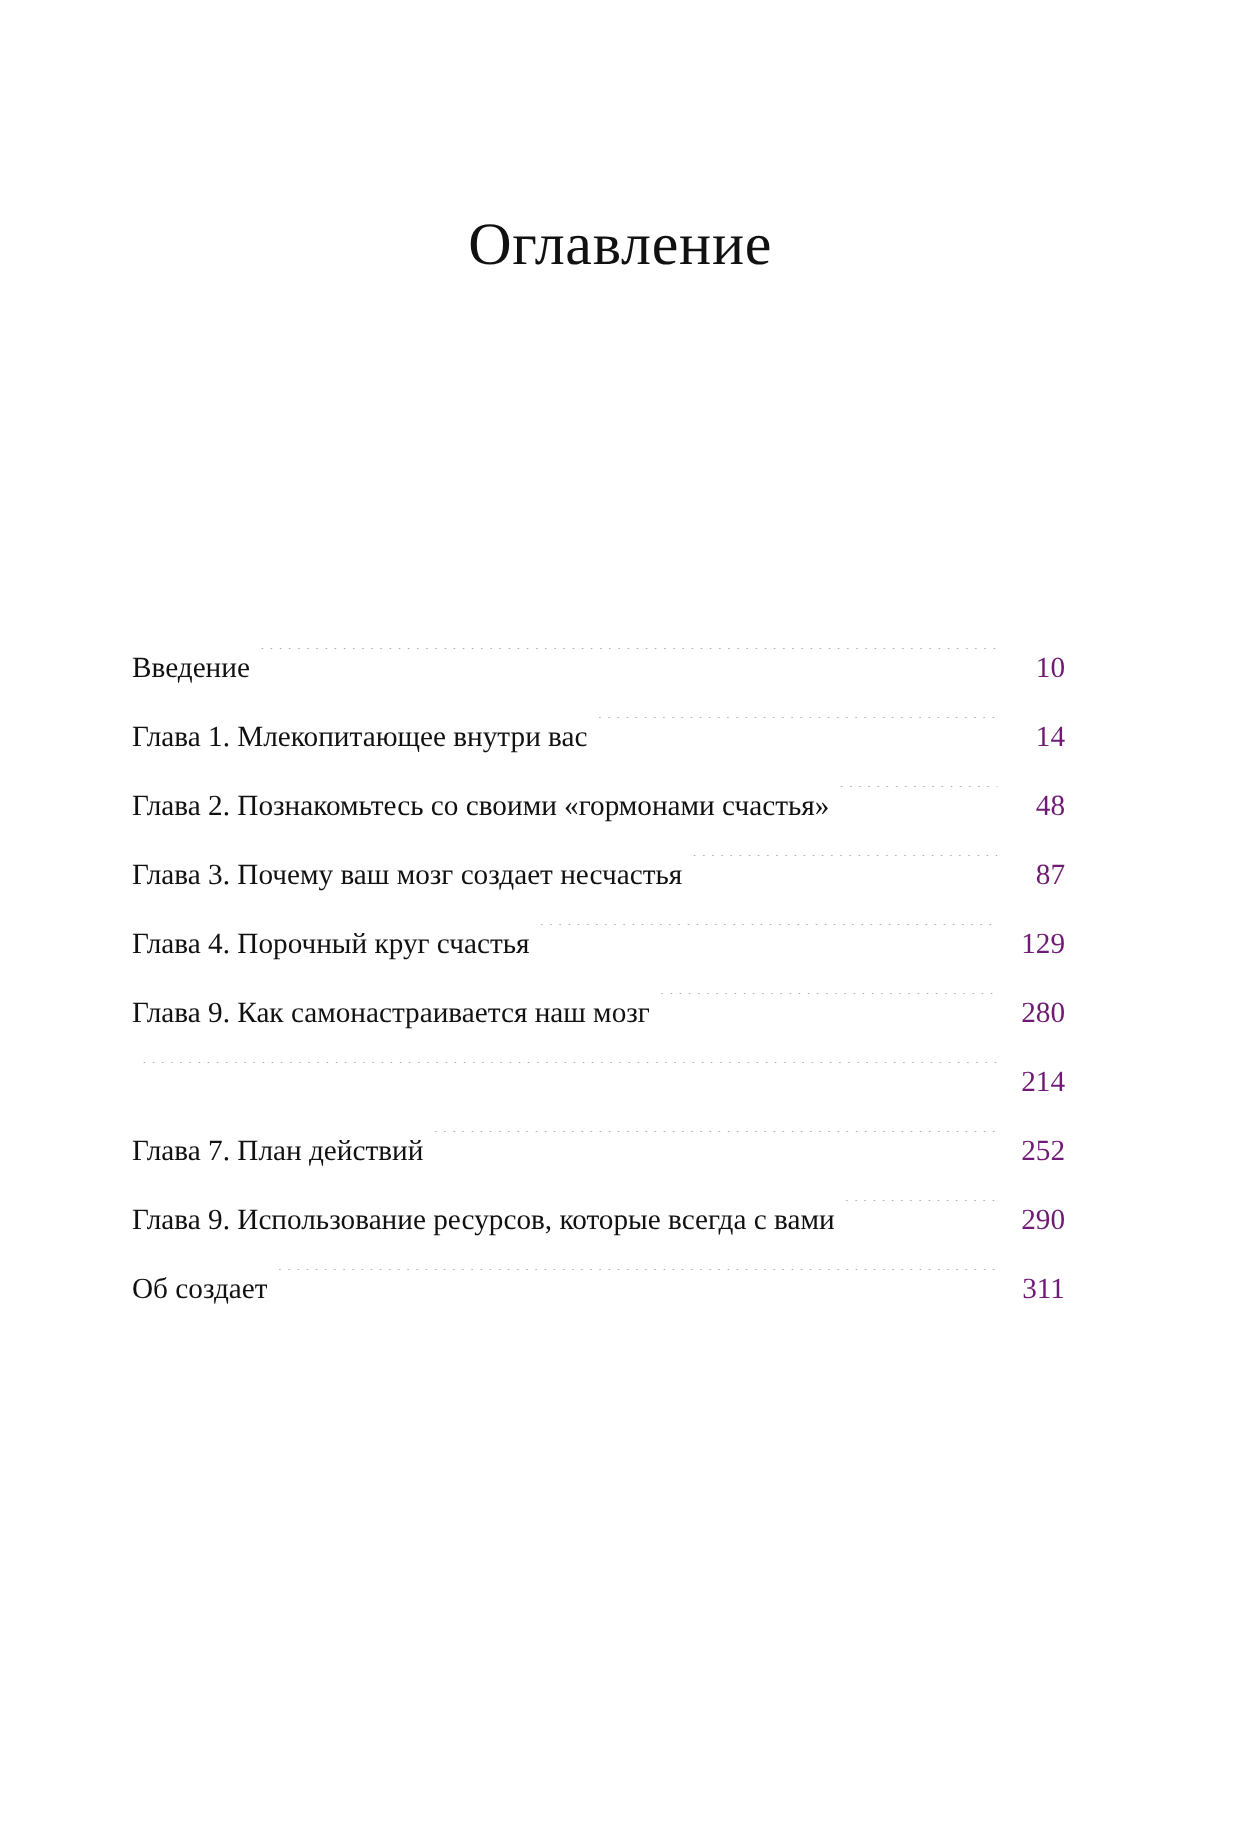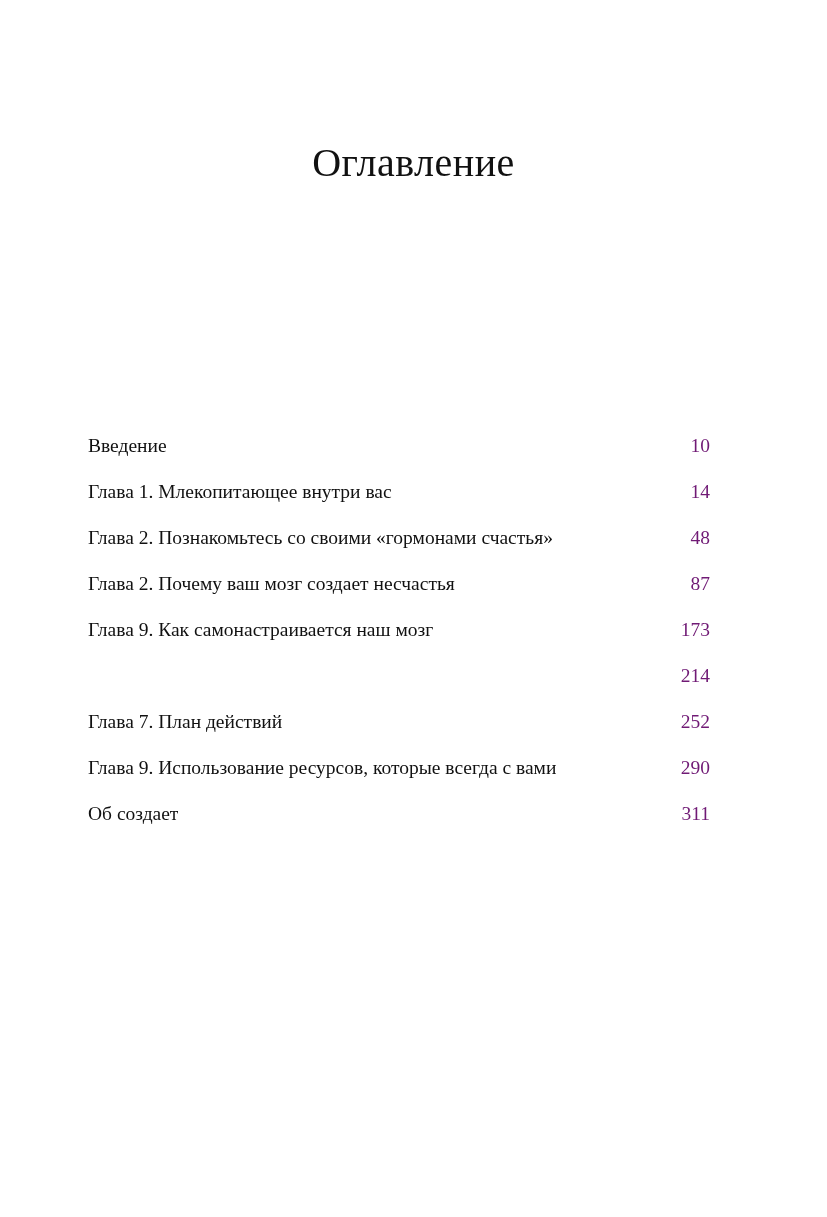--- a/index.html
+++ b/index.html
@@ -103,30 +103,35 @@
       <span class="toc-page">14</span>
     </div>
 
     <div class="toc-entry">
       <span class="toc-label">Глава 2. Познакомьтесь со своими «гормонами счастья»</span>
       <span class="toc-leader"></span>
       <span class="toc-page">48</span>
     </div>
 
     <div class="toc-entry">
-      <span class="toc-label">Глава 2. Почему ваш мозг создает несчастья</span>
+      <span class="toc-label">Глава 3. Почему ваш мозг создает несчастья</span>
       <span class="toc-leader"></span>
       <span class="toc-page">87</span>
     </div>
 
+    <div class="toc-entry">
+      <span class="toc-label">Глава 4. Порочный круг счастья</span>
+      <span class="toc-leader"></span>
+      <span class="toc-page">129</span>
+    </div>
 
     <div class="toc-entry">
       <span class="toc-label">Глава 9. Как самонастраивается наш мозг</span>
       <span class="toc-leader"></span>
-      <span class="toc-page">173</span>
+      <span class="toc-page">280</span>
     </div>
 
     <div class="toc-entry">
       <span class="toc-leader"></span>
       <span class="toc-page">214</span>
     </div>
 
     <div class="toc-entry">
       <span class="toc-label">Глава 7. План действий</span>
       <span class="toc-leader"></span>

